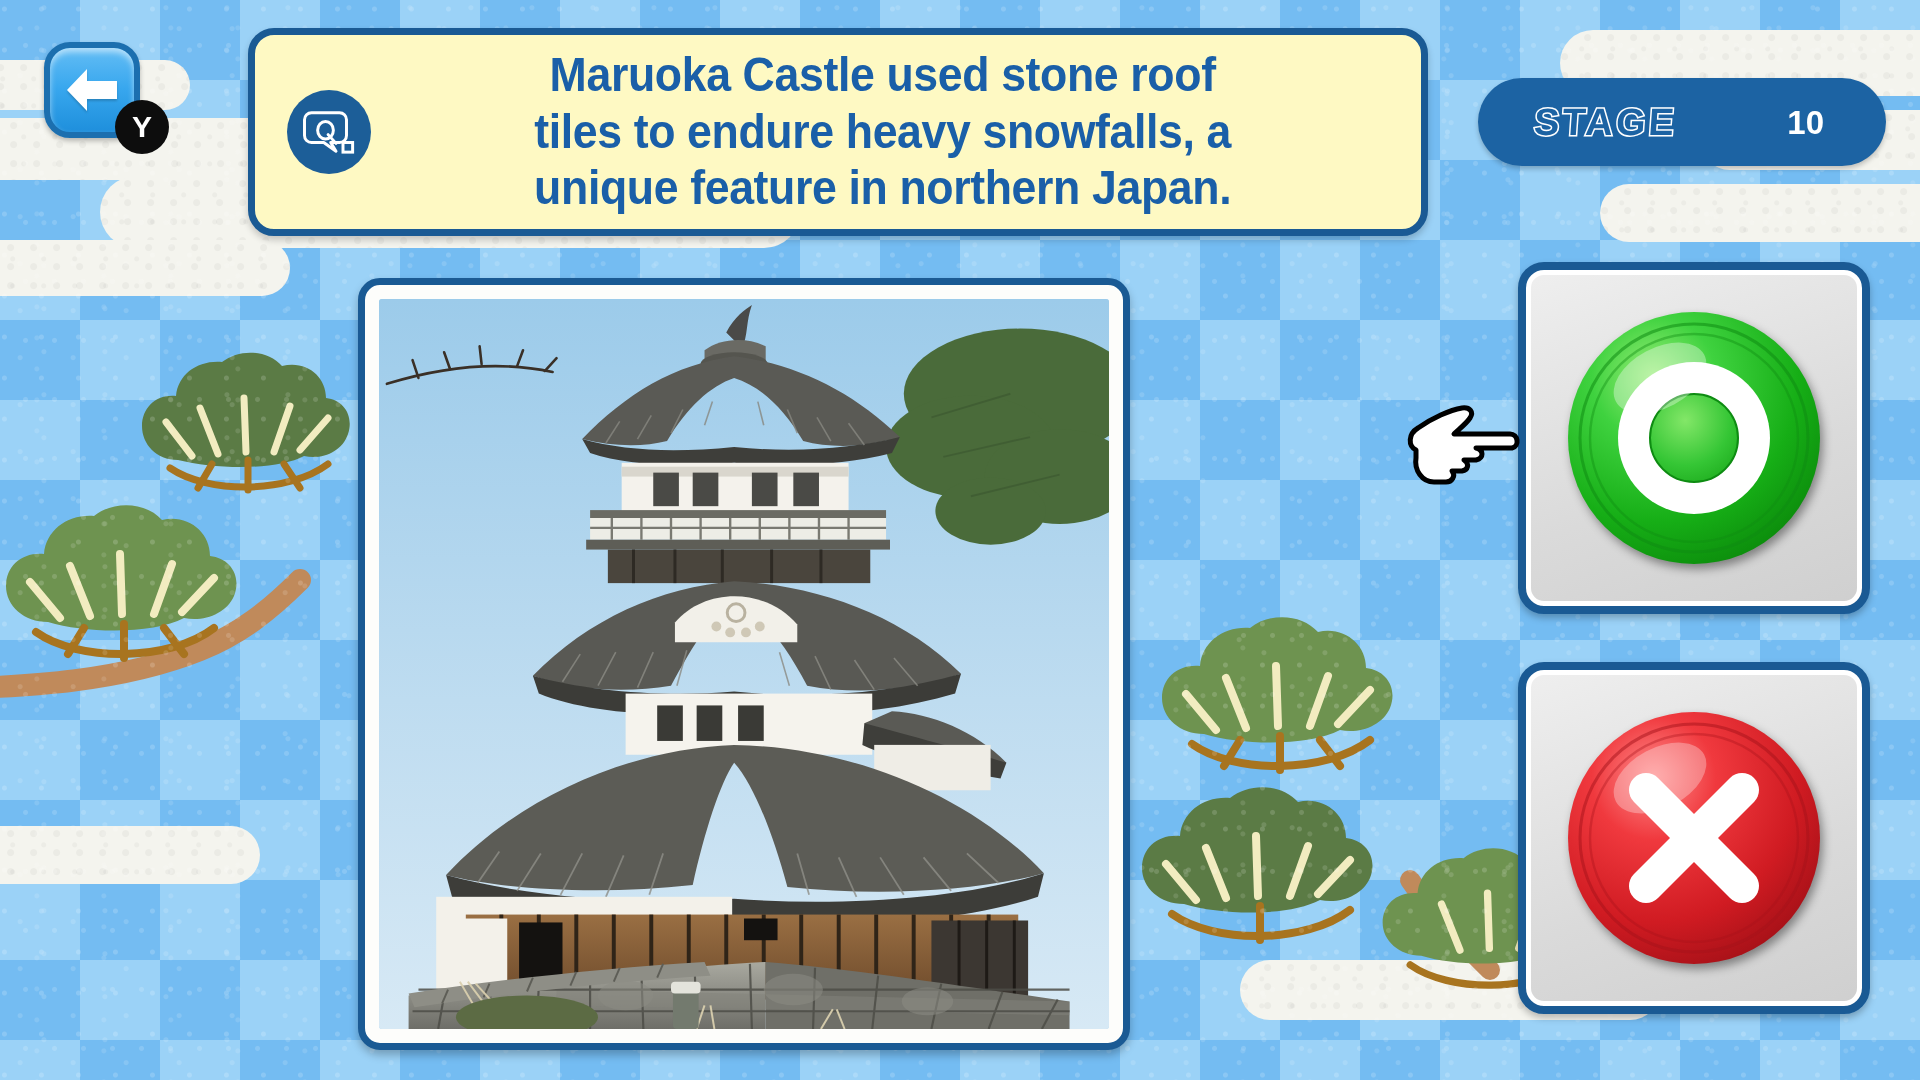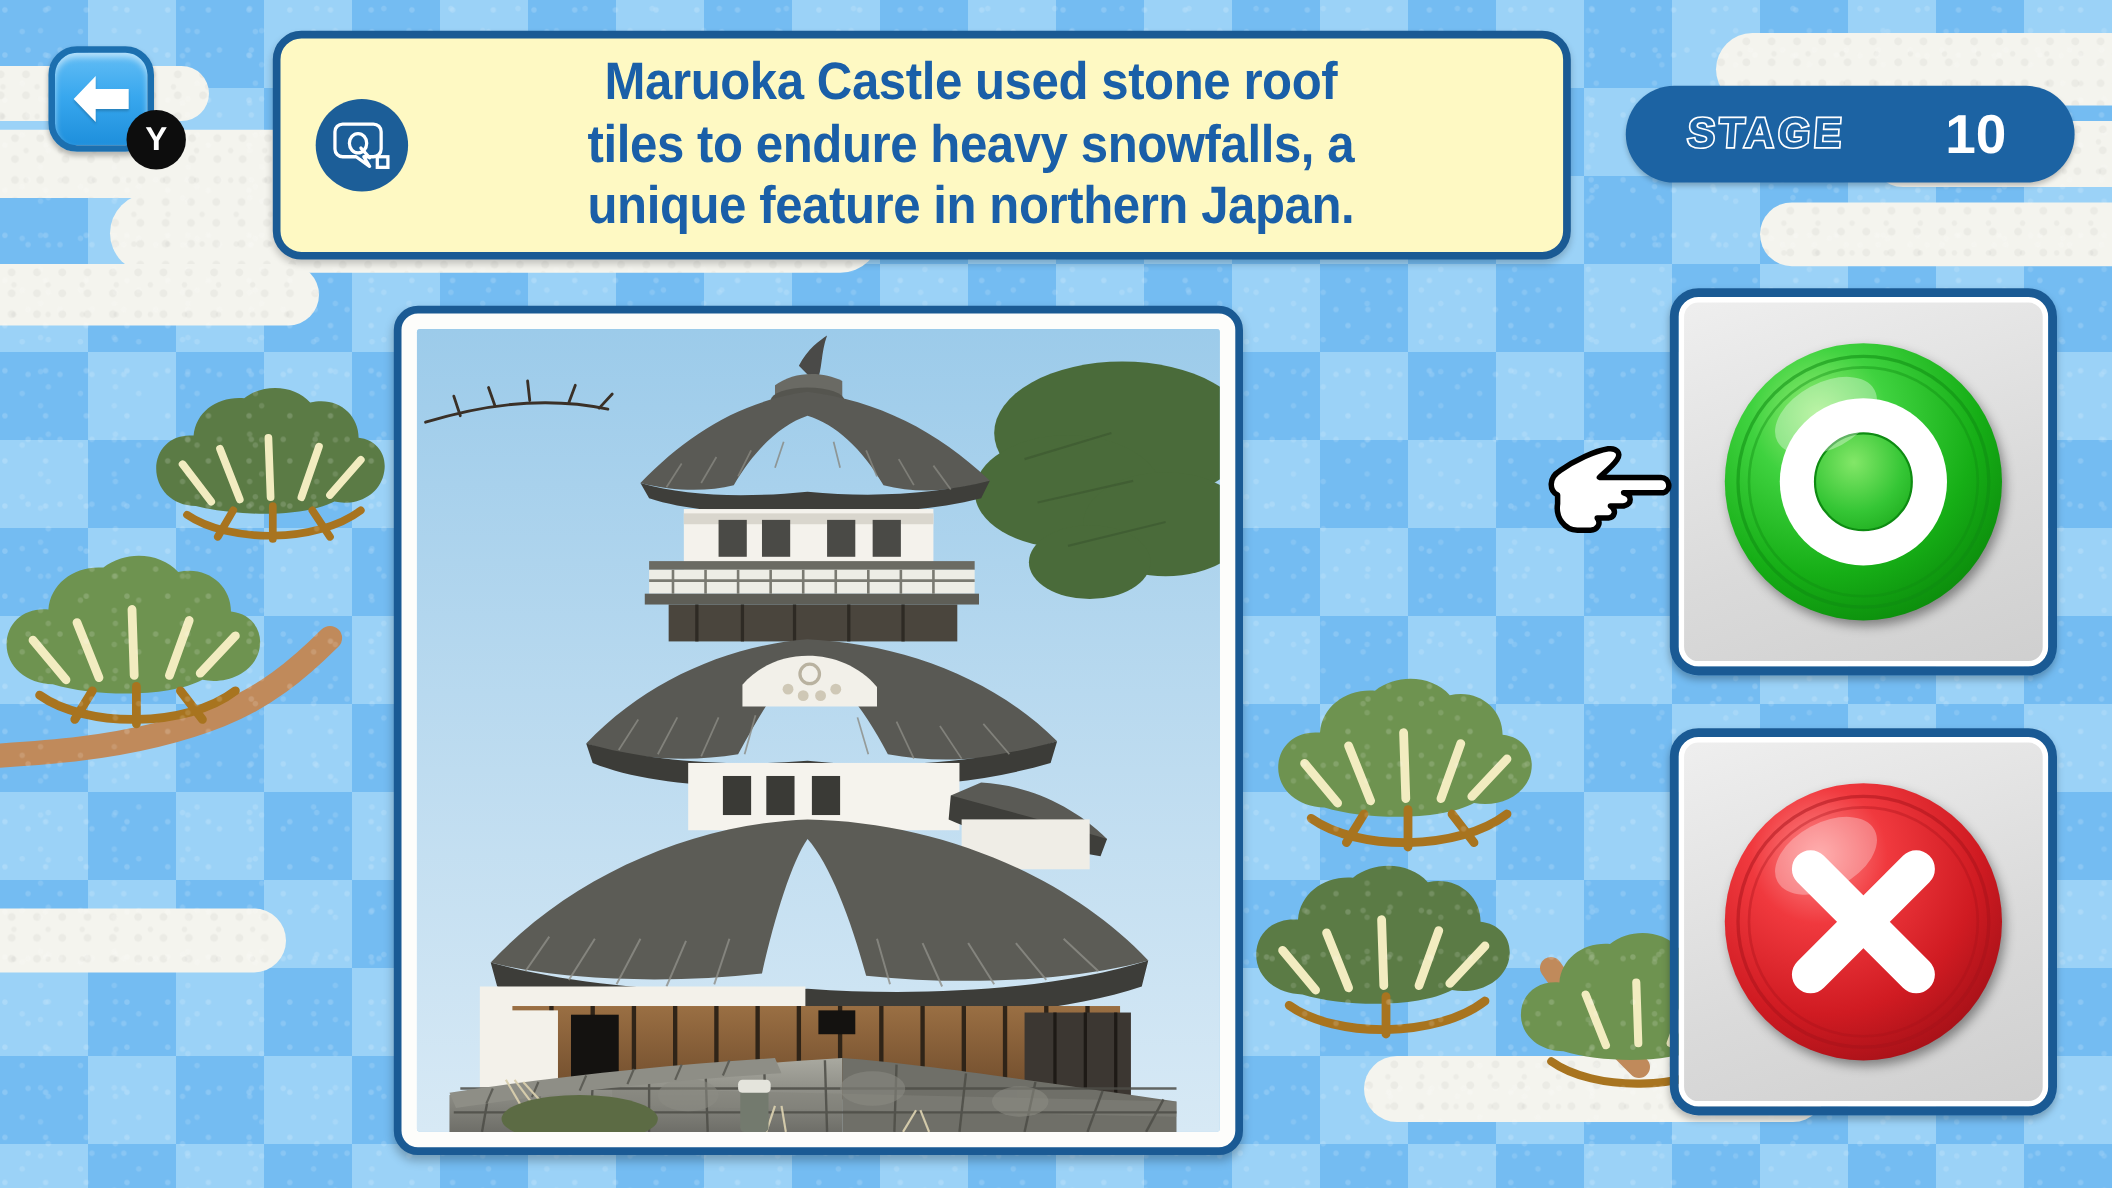--- a/index.html
+++ b/index.html
@@ -110,21 +110,21 @@
   }
   #stage-label{
     color:#1C63A3;
     font-size:38px; font-weight:bold; letter-spacing:3px;
     font-family:"Liberation Sans", sans-serif;
     -webkit-text-stroke:3px #FFFFFF;
     paint-order:stroke fill;
     transform:skewX(-4deg);
   }
   #stage-number{
-    color:#FFFFFF; font-size:50px; font-weight:bold; line-height:1;
+    color:#FFFFFF; font-size:33px; font-weight:bold; line-height:1;
     font-family:"Liberation Sans", sans-serif;
   }
 
   
   #photo-frame{
     position:absolute; left:358px; top:278px; width:772px; height:772px;
     background:#FDFDFB;
     border:7px solid #1A5A94;
     border-radius:22px;
     box-shadow:0 5px 9px rgba(0,0,0,.25);

